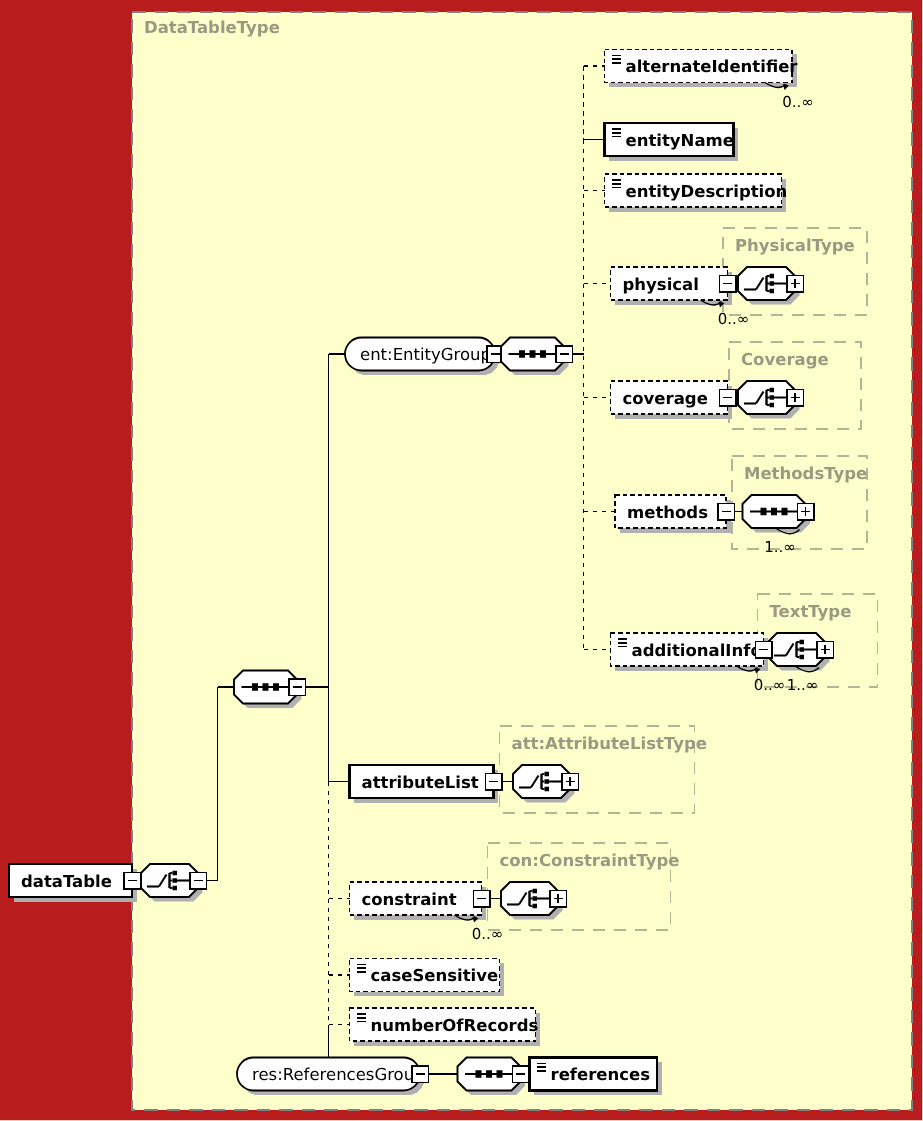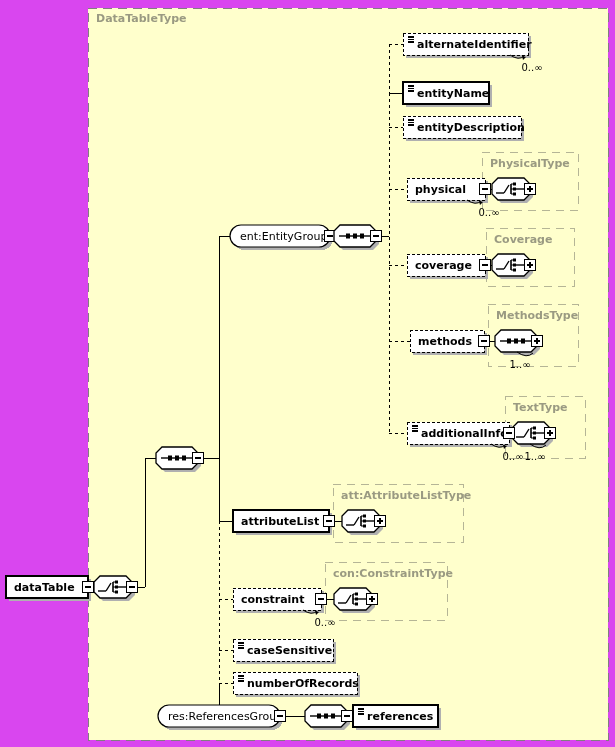--- a/index.html
+++ b/index.html
@@ -7,21 +7,21 @@
     padding: 0;
     background: #ffffff;
   }
   body {
     font-family: "DejaVu Sans", sans-serif;
   }
   #canvas {
     position: relative;
     width: 615px;
     height: 747px;
-    background: #d946ef;
+    background: #b91c1c;
     overflow: hidden;
   }
   svg#diagram {
     position: absolute;
     left: 0;
     top: 0;
     width: 615px;
     height: 747px;
   }
   .typebox-label {

